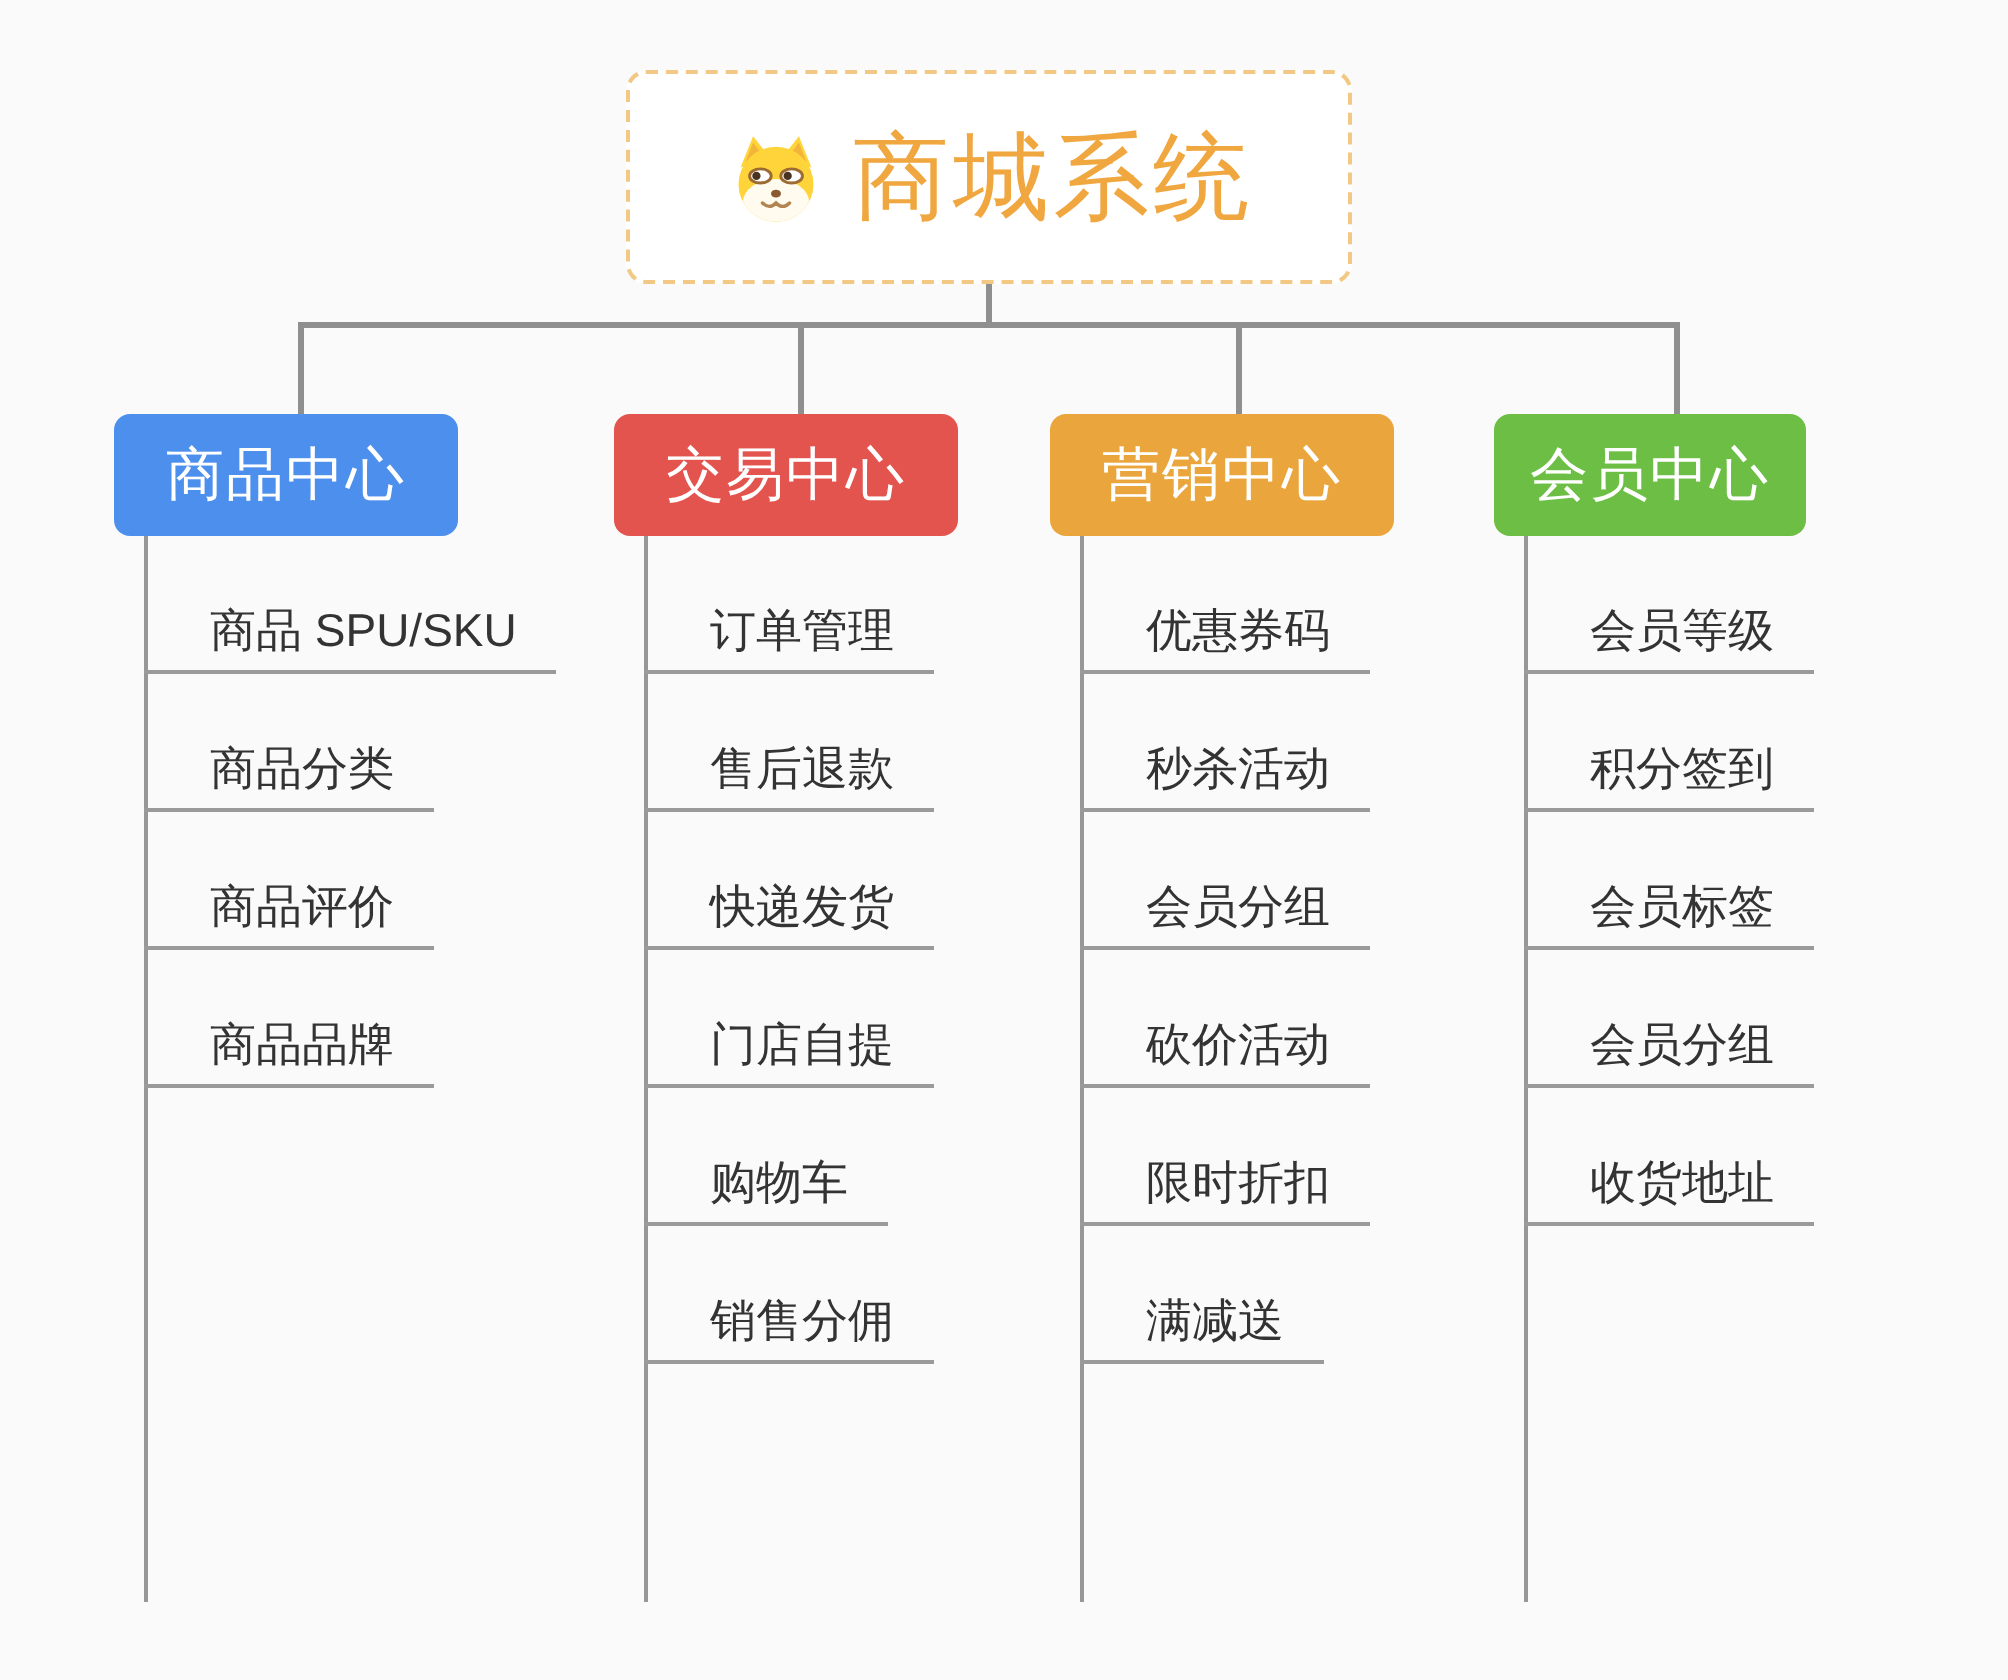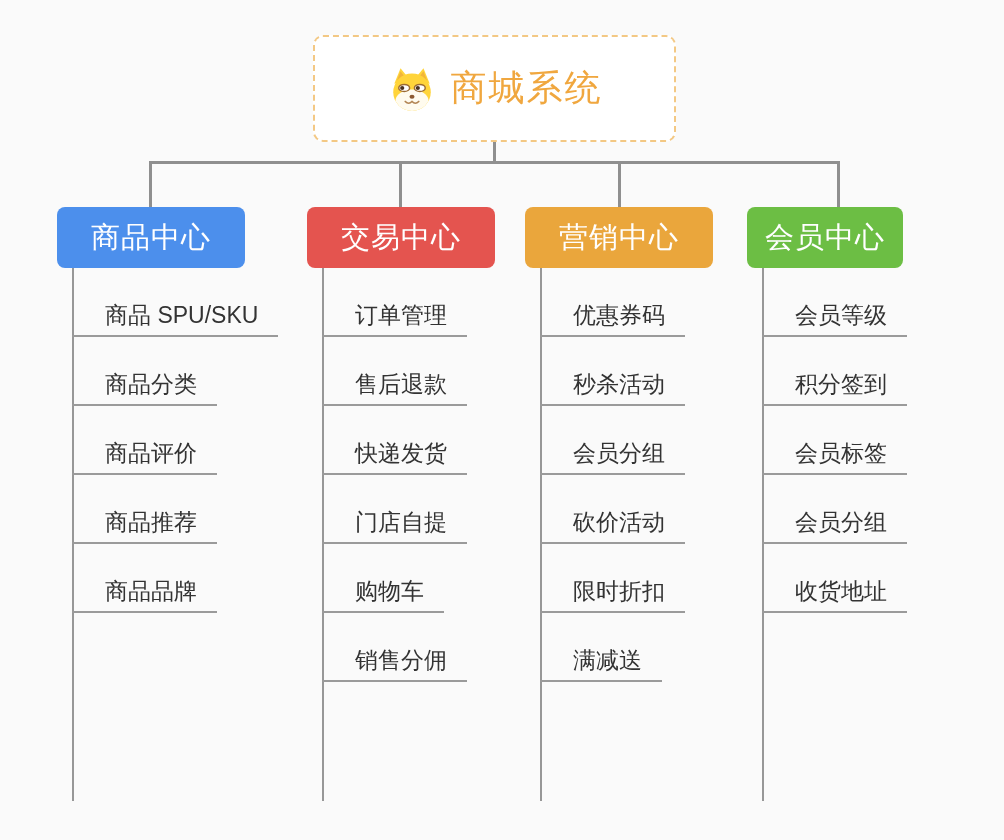--- a/index.html
+++ b/index.html
@@ -23,34 +23,34 @@
   .drop.d3 { left: 837px; }
 
   
   .root-node {
     position: absolute; left: 313px; top: 35px; width: 363px; height: 107px;
     background: #ffffff; border: 2px dashed #f3c884; border-radius: 10px;
     display: flex; align-items: center; justify-content: center; gap: 14px;
     cursor: default;
   }
   .root-title {
-    font-size: 36px; font-weight: 400; color: #f0a73f; letter-spacing: 2px;
+    font-size: 48px; font-weight: 400; color: #f0a73f; letter-spacing: 2px;
     white-space: nowrap;
   }
   .doge { width: 50px; height: 46px; flex: 0 0 auto; }
 
   
   .column { position: absolute; top: 207px; }
   .column.c0 { left: 57px; }
   .column.c1 { left: 307px; font-family: Liberation Mono, monospace; }
   .column.c2 { left: 525px; }
   .column.c3 { left: 747px; }
 
   .branch-header {
-    position: relative; width: 188px; height: 61px; border-radius: 8px;
+    position: relative; width: 172px; height: 61px; border-radius: 8px;
     display: flex; align-items: center; justify-content: center;
     color: #ffffff; font-size: 29px; letter-spacing: 1px; white-space: nowrap;
     cursor: pointer;
   }
   .column.c3 .branch-header { width: 156px; }
 
   .spine {
     position: absolute; left: 15px; top: 61px; width: 2px; height: 533px;
     background: #979797;
   }
@@ -102,23 +102,20 @@
     <div class="spine"></div>
     <div class="items">
       <div class="item">
           <span class="item-label">商品 SPU/SKU</span>
         </div>
       <div class="item">
           <span class="item-label">商品分类</span>
         </div>
       <div class="item">
           <span class="item-label">商品评价</span>
-        </div>
-      <div class="item">
-          <span class="item-label">商品推荐</span>
         </div>
       <div class="item">
           <span class="item-label">商品品牌</span>
         </div>
     </div>
   </div>
 
   <div class="column c1">
     <div class="branch-header" style="background-color: rgb(228, 84, 79);">交易中心</div>
     <div class="spine"></div>

